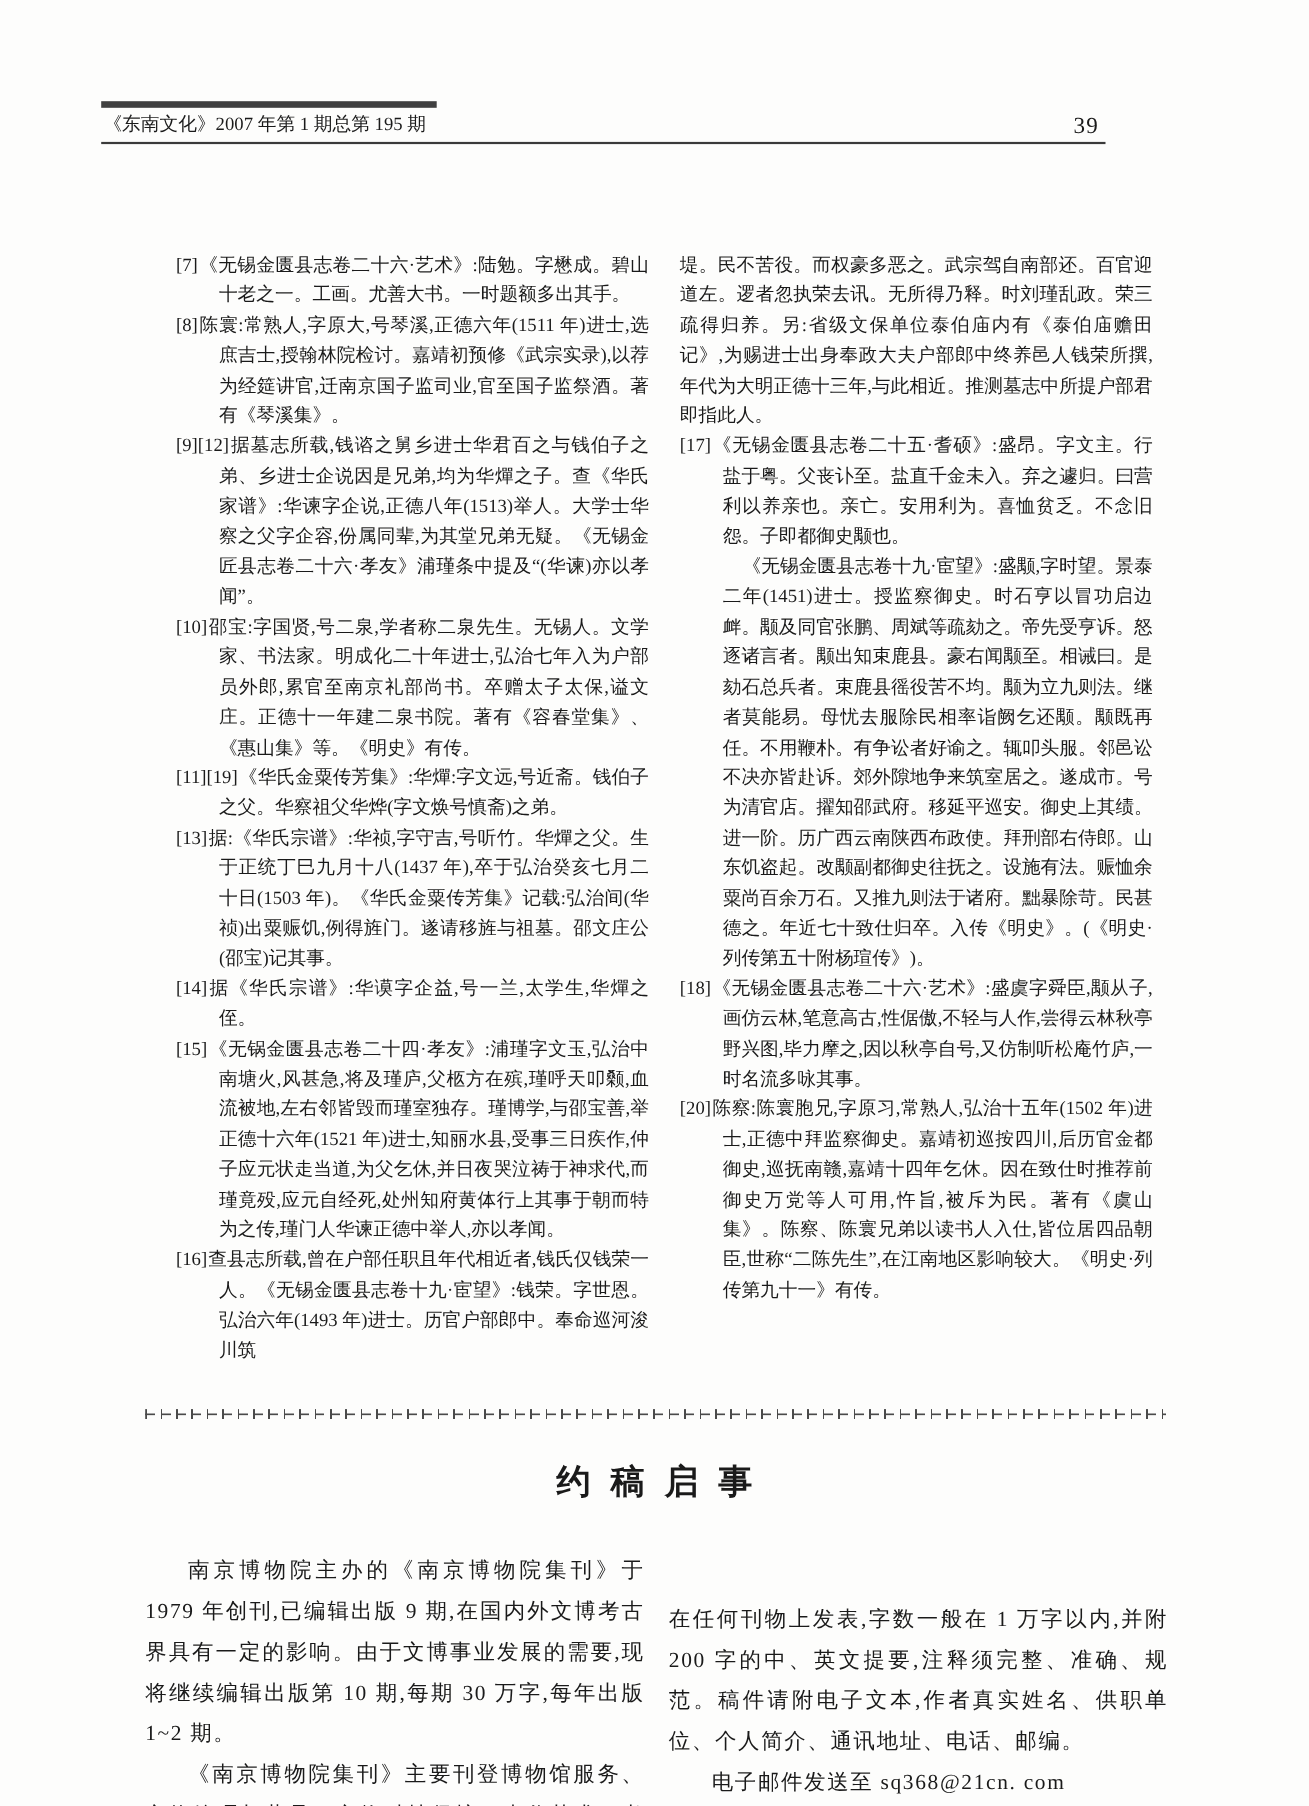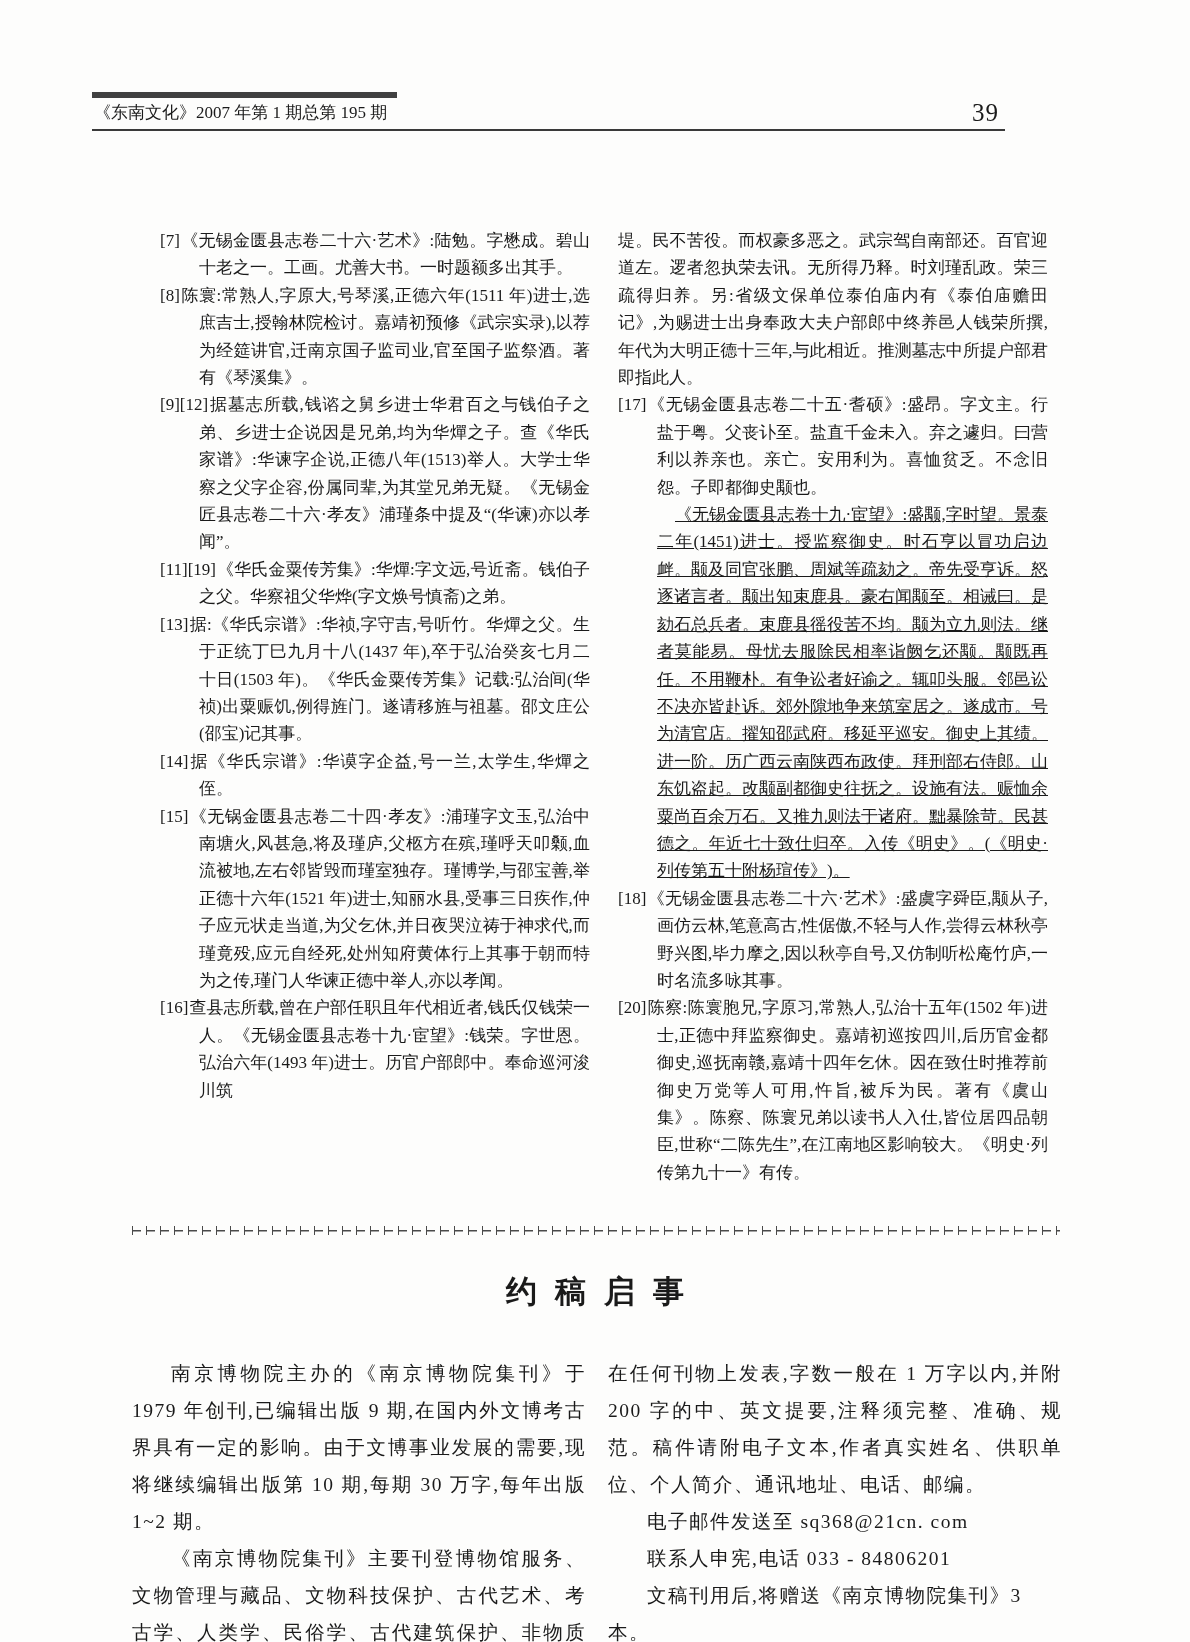--- a/index.html
+++ b/index.html
@@ -17,32 +17,32 @@
     margin: 92px 185px 0 92px;
     border-bottom: 2.5px solid #3a3a3a;
   }
   .runhead .jtitle {
     font-size: 17px; padding: 3px 10px 5px 2px;
     border-top: 6px solid #404040;
     white-space: nowrap;
   }
   .runhead .fill { flex: 1; }
   .runhead .pagenum {
-    font-size: 25px; padding: 0 6px 2px 6px; letter-spacing: 1px;
+    font-size: 21px; padding: 0 6px 2px 6px; letter-spacing: 1px;
   }
 
   
   .notes {
     display: flex; gap: 28px;
     margin: 96px 142px 0 160px;
   }
   .ncol { flex: 1; font-size: 17px; line-height: 27.4px; }
   .note { text-align: justify; padding-left: 39px; text-indent: -39px; }
   .note.cont { padding-left: 0; text-indent: 0; }
-  .note.sub  { padding-left: 39px; text-indent: 18px; text-decoration: underline; }
+  .note.sub  { padding-left: 39px; text-indent: 18px; }
   .note-label { padding-right: 1px; }
 
   
   .divider {
     margin: 40px 130px 0 132px; height: 9px;
     background-image:
       repeating-linear-gradient(90deg, #4a4a4a 0 1.5px, transparent 1.5px 14px),
       repeating-linear-gradient(90deg, #4a4a4a 0 9px, transparent 9px 14px);
     background-size: 100% 9px, 100% 1.5px;
     background-position: 0 center, 0 center;
@@ -55,40 +55,41 @@
     font-size: 31px; font-weight: bold;
     letter-spacing: 18px; text-indent: 18px;
   }
   .notice-cols {
     display: flex; gap: 22px;
     margin: 42px 128px 0 132px;
     font-size: 19.5px; line-height: 37px; letter-spacing: 1.5px;
   }
   .ncol2 { flex: 1; }
   .np { margin: 0; text-align: justify; text-indent: 2em; }
-  .np.flush { text-indent: 0; }
+  .np.flush { text-indent: 0; margin-top: 44px; }
   .np.left-only { text-align: left; }
 </style>
 </head>
 <body>
 
 <div class="page">
 
   <div class="runhead">
     <span class="jtitle">《东南文化》2007 年第 1 期总第 195 期</span>
     <span class="fill"></span>
     <span class="pagenum">39</span>
   </div>
 
   <div class="notes">
 
     <div class="ncol">
       <div class="note"><span class="note-label">[7]</span><span>《无锡金匮县志卷二十六·艺术》:陆勉。字懋成。碧山十老之一。工画。尤善大书。一时题额多出其手。</span></div>
       <div class="note"><span class="note-label">[8]</span><span>陈寰:常熟人,字原大,号琴溪,正德六年(1511 年)进士,选庶吉士,授翰林院检讨。嘉靖初预修《武宗实录),以荐为经筵讲官,迁南京国子监司业,官至国子监祭酒。著有《琴溪集》。</span></div>
       <div class="note"><span class="note-label">[9][12]</span><span>据墓志所载,钱谘之舅乡进士华君百之与钱伯子之弟、乡进士企说因是兄弟,均为华燀之子。查《华氏家谱》:华谏字企说,正德八年(1513)举人。大学士华察之父字企容,份属同辈,为其堂兄弟无疑。《无锡金匠县志卷二十六·孝友》浦瑾条中提及“(华谏)亦以孝闻”。</span></div>
+      <div class="note"><span class="note-label">[10]</span><span>邵宝:字国贤,号二泉,学者称二泉先生。无锡人。文学家、书法家。明成化二十年进士,弘治七年入为户部员外郎,累官至南京礼部尚书。卒赠太子太保,谥文庄。正德十一年建二泉书院。著有《容春堂集》、《惠山集》等。《明史》有传。</span></div>
       <div class="note"><span class="note-label">[11][19]</span><span>《华氏金粟传芳集》:华燀:字文远,号近斋。钱伯子之父。华察祖父华烨(字文焕号慎斋)之弟。</span></div>
       <div class="note"><span class="note-label">[13]</span><span>据:《华氏宗谱》:华祯,字守吉,号听竹。华燀之父。生于正统丁巳九月十八(1437 年),卒于弘治癸亥七月二十日(1503 年)。《华氏金粟传芳集》记载:弘治间(华祯)出粟赈饥,例得旌门。遂请移旌与祖墓。邵文庄公(邵宝)记其事。</span></div>
       <div class="note"><span class="note-label">[14]</span><span>据《华氏宗谱》:华谟字企益,号一兰,太学生,华燀之侄。</span></div>
       <div class="note"><span class="note-label">[15]</span><span>《无锅金匮县志卷二十四·孝友》:浦瑾字文玉,弘治中南塘火,风甚急,将及瑾庐,父柩方在殡,瑾呼天叩颡,血流被地,左右邻皆毁而瑾室独存。瑾博学,与邵宝善,举正德十六年(1521 年)进士,知丽水县,受事三日疾作,仲子应元状走当道,为父乞休,并日夜哭泣祷于神求代,而瑾竟殁,应元自经死,处州知府黄体行上其事于朝而特为之传,瑾门人华谏正德中举人,亦以孝闻。</span></div>
       <div class="note"><span class="note-label">[16]</span><span>查县志所载,曾在户部任职且年代相近者,钱氏仅钱荣一人。《无锡金匮县志卷十九·宦望》:钱荣。字世恩。弘治六年(1493 年)进士。历官户部郎中。奉命巡河浚川筑</span></div>
     </div>
 
     <div class="ncol">
       <div class="note cont"><span>堤。民不苦役。而权豪多恶之。武宗驾自南部还。百官迎道左。逻者忽执荣去讯。无所得乃释。时刘瑾乱政。荣三疏得归养。另:省级文保单位泰伯庙内有《泰伯庙赡田记》,为赐进士出身奉政大夫户部郎中终养邑人钱荣所撰,年代为大明正德十三年,与此相近。推测墓志中所提户部君即指此人。</span></div>
       <div class="note"><span class="note-label">[17]</span><span>《无锡金匮县志卷二十五·耆硕》:盛昂。字文主。行盐于粤。父丧讣至。盐直千金未入。弃之遽归。曰营利以养亲也。亲亡。安用利为。喜恤贫乏。不念旧怨。子即都御史颙也。</span></div>

